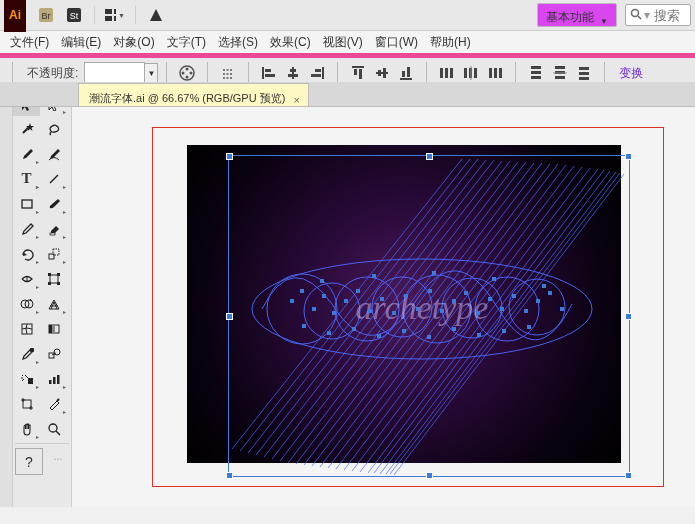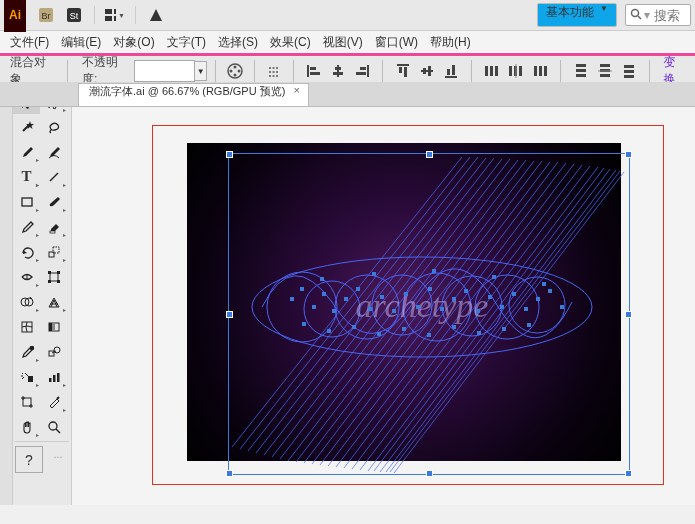--- a/index.html
+++ b/index.html
@@ -2,35 +2,35 @@
 <html><head>
 <meta charset="utf-8">
 <style>
   html, body { margin: 0; padding: 0; font-family: "Segoe UI", Tahoma, sans-serif; font-size: 12px; background: #f0f0f0; color: #333; overflow: hidden; width: 695px; height: 524px; }
   .topbar { display: flex; align-items: center; height: 30px; background: #e8e8e8; border-bottom: 1px solid #ccc; padding: 0 4px; }
   .logo-ai { width: 22px; height: 34px; background: #310000; display: flex; align-items: center; justify-content: center; margin-right: 6px; }
   .logo-ai span { color: #ff9a00; font-weight: bold; font-size: 12px; }
   .top-icon { width: 20px; height: 20px; display: flex; align-items: center; justify-content: center; margin: 0 4px; color: #555; }
   .top-divider { width: 1px; height: 18px; background: #ccc; margin: 0 6px; }
   .top-spacer { flex: 1; }
-  .workspace-switch { display: flex; align-items: flex-start; padding: 0 8px; height: 22px; border: 1px solid #bbb; background: #0ea5e9; border-radius: 2px; margin-right: 8px; }
+  .workspace-switch { display: flex; align-items: flex-end; padding: 0 8px; height: 22px; border: 1px solid #bbb; background: #d946ef; border-radius: 2px; margin-right: 8px; }
   .search-box { display: flex; align-items: center; border: 1px solid #aaa; background: #fff; height: 20px; padding: 0 4px; border-radius: 2px; }
   .search-box input { border: none; outline: none; width: 30px; font-size: 13px; }
-  .menubar { display: flex; align-items: center; height: 22px; background: #f4f4f4; border-bottom: 3px solid #ec4899; padding: 0 4px; }
+  .menubar { display: flex; align-items: center; height: 22px; background: #f4f4f4; border-bottom: 5px solid #ec4899; padding: 0 4px; }
   .menubar span { padding: 0 6px; }
   .controlbar { display: flex; align-items: center; height: 30px; background: #e8e8e8; border-bottom: 1px solid #ccc; padding: 0 4px; }
   .ctrl-label { padding: 0 6px; color: #444; }
   .ctrl-input { width: 55px; height: 18px; border: 1px solid #aaa; background: #fff; }
   .ctrl-arrow { width: 12px; height: 18px; border: 1px solid #aaa; border-left: none; background: #f0f0f0; display: flex; align-items: center; justify-content: center; font-size: 8px; }
   .ctrl-divider { width: 1px; height: 22px; background: #bbb; margin: 0 8px; }
   .ctrl-icon { width: 20px; height: 20px; display: flex; align-items: center; justify-content: center; margin: 0 2px; color: #444; }
   .align-group { display: flex; }
   .align-btn { width: 22px; height: 20px; display: flex; align-items: center; justify-content: center; margin: 0 1px; }
   .tab-row { display: flex; align-items: center; height: 24px; background: #d8d8d8; border-bottom: 1px solid #bbb; padding-left: 78px; }
-  .doc-tab { display: flex; align-items: flex-start; height: 22px; background: #ffffff; border: 1px solid #bbb; border-bottom: none; padding: 0 8px 0 10px; font-size: 11px; color: #333; }
+  .doc-tab { display: flex; align-items: flex-end; height: 22px; background: #fef9c3; border: 1px solid #bbb; border-bottom: none; padding: 0 8px 0 10px; font-size: 11px; color: #333; }
   .doc-tab .close { margin-left: 8px; font-size: 11px; color: #666; }
   .main { display: flex; height: 418px; }
   .panel-rail { width: 12px; background: #e0e0e0; border-right: 1px solid #ccc; }
   .panel-rail .rail-dots { color: #888; text-align: center; font-size: 8px; padding-top: 2px; }
   .toolbox { width: 58px; background: #e8e8e8; border-right: 1px solid #ccc; display: flex; flex-direction: column; padding-top: 2px; }
   .tool-row { display: flex; }
   .tool { width: 27px; height: 25px; display: flex; align-items: center; justify-content: center; color: #333; position: relative; font-size: 14px; }
   .tool.sel { background: #cfcfcf; }
   .tool .sub { position: absolute; bottom: 1px; right: 1px; font-size: 6px; color: #666; }
   .tool-divider { height: 1px; background: #ccc; margin: 2px 2px; }
@@ -99,21 +99,20 @@
   <span>对象(O)</span>
   <span>文字(T)</span>
   <span>选择(S)</span>
   <span>效果(C)</span>
   <span>视图(V)</span>
   <span>窗口(W)</span>
   <span>帮助(H)</span>
 </div>
 
 <div class="controlbar">
-  <span class="ctrl-label">混合对象</span>
   <div class="ctrl-divider"></div>
   <span class="ctrl-label">不透明度:</span>
   <input class="ctrl-input" value="" style="">
   <div class="ctrl-arrow">▼</div>
   <div class="ctrl-divider"></div>
   <div class="ctrl-icon">
       <svg width="16" height="16">
         <circle cx="8" cy="8" r="7" fill="none" stroke="#555" stroke-width="1.5"></circle>
         <circle cx="8" cy="4" r="1.5" fill="#555"></circle>
         <circle cx="12" cy="8" r="1.5" fill="#555"></circle>

